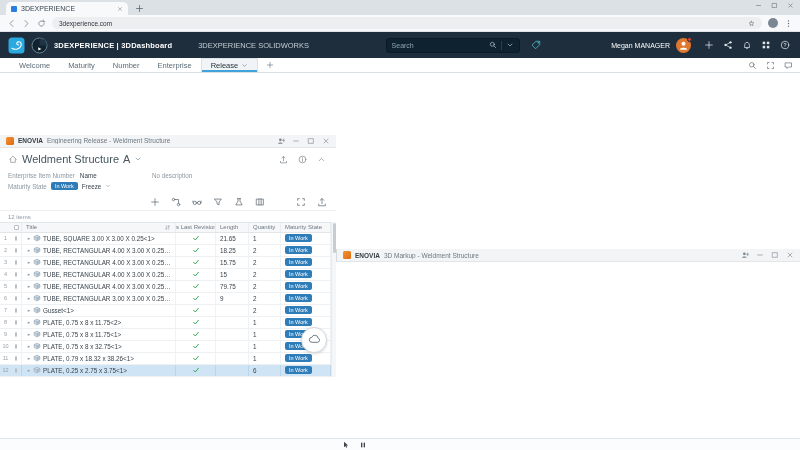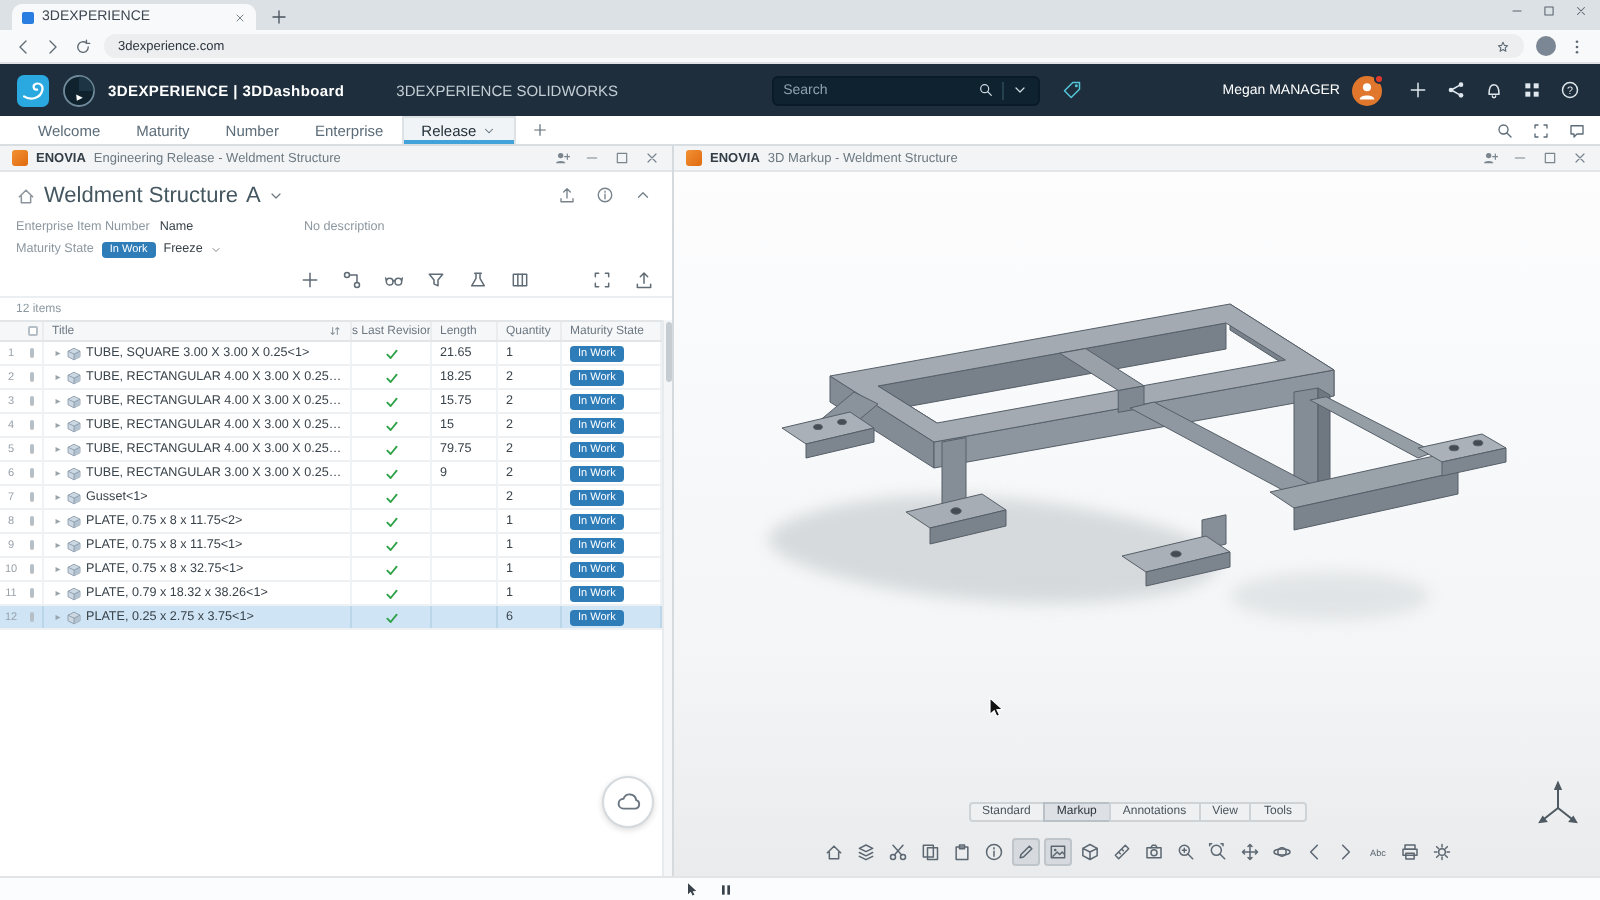--- a/index.html
+++ b/index.html
@@ -50,21 +50,21 @@
   .navbar{height:15px;background:#fff;border-bottom:1px solid #d9dee2;display:flex;align-items:stretch;padding-left:10px;position:relative;flex:none;}
   .navtab{display:flex;align-items:center;gap:3px;padding:0 9px;font-size:7.5px;color:#5c6c78;}
   .navtab.active{color:#24313b;background:#f1f4f6;border:1px solid #dde2e6;border-bottom:none;box-shadow:inset 0 -2px 0 var(--accent,#42a2da);}
   .navtab .chev{width:7px;height:7px;color:#5c6c78;}
   .addtab{display:flex;align-items:center;padding:0 8px;color:#5c6c78;}
   .addtab .icbtn{width:8px;height:8px;}
   .nav-right{position:absolute;right:7px;top:0;height:100%;display:flex;align-items:center;gap:9px;}
   .nav-right .icbtn{width:9px;height:9px;color:#5c6c78;}
 
   
-  .content{flex:1;display:flex;min-height:0;}
+  .content{flex:1;display:flex;min-height:0;align-items:center;}
   .panel-left{width:336px;display:flex;flex-direction:column;position:relative;background:#fff;flex:none;}
   .panel-right{flex:1;border-left:1px solid #d5dade;display:flex;flex-direction:column;position:relative;background:#fff;min-width:0;}
 
   .app-header{height:13px;background:#f2f4f6;border-bottom:1px solid #e2e6e9;display:flex;align-items:center;padding:0 6px;gap:4px;flex:none;}
   .enovia-logo{width:8px;height:8px;border-radius:1.5px;background:linear-gradient(135deg,#f29133,var(--enovia,#e06a10));flex:none;}
   .app-brand{font-size:6.5px;font-weight:bold;color:#333d45;}
   .app-title{font-size:6.5px;color:#6d7981;white-space:nowrap;overflow:hidden;text-overflow:ellipsis;}
   .win-icons{margin-left:auto;display:flex;gap:7px;}
   .win-icons .icbtn{width:8px;height:8px;color:#7b858e;}
 

